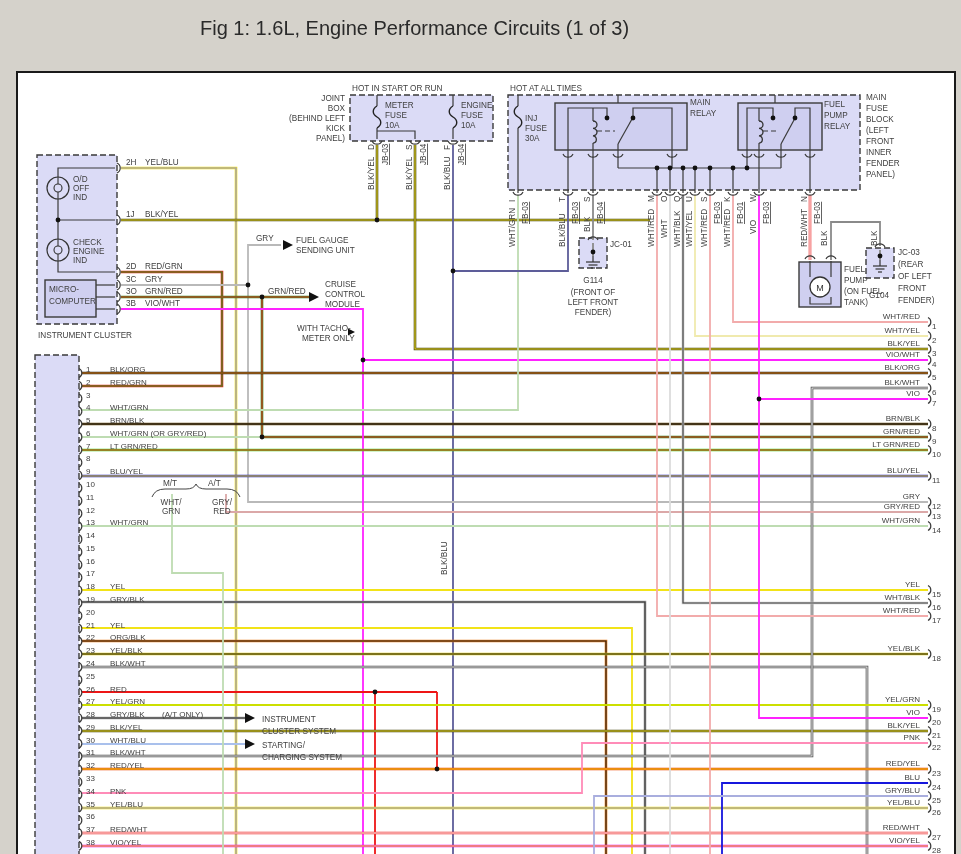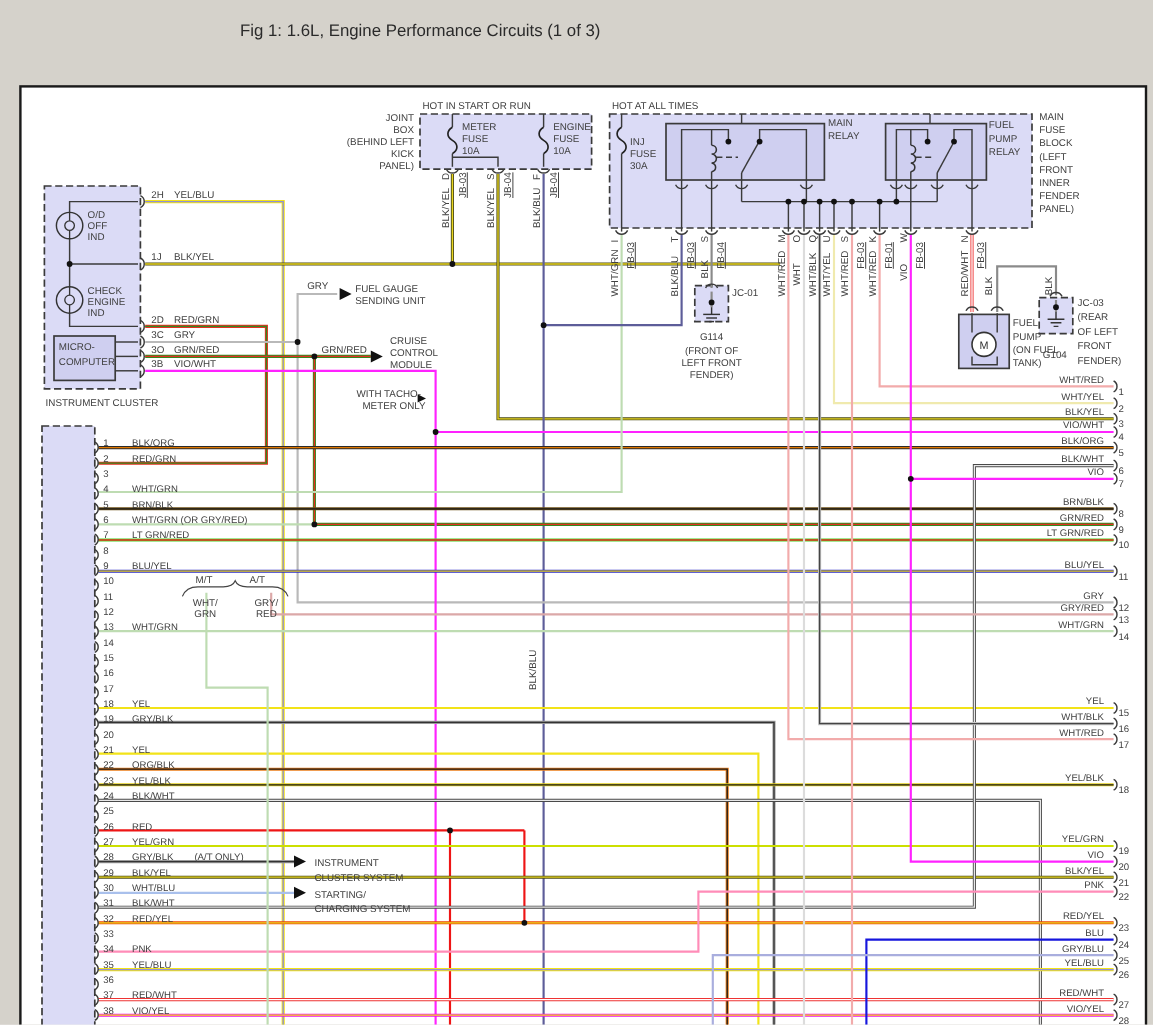--- a/index.html
+++ b/index.html
@@ -1,19 +1,19 @@
 <!DOCTYPE html>
 <html><head>
 <meta charset="utf-8">
 <style>
   html,body{margin:0;padding:0;}
   body{width:961px;height:854px;overflow:hidden;background:#d5d2cb;
        font-family:"Liberation Sans",sans-serif;position:relative;}
   .titlebar{position:absolute;top:0;left:0;width:961px;height:72px;background:#d5d2cb;}
-  .titlebar .t{position:absolute;left:200px;top:17px;font-size:14px;color:#2a2a2a;}
+  .titlebar .t{position:absolute;left:200px;top:17px;font-size:20px;color:#2a2a2a;}
   #cv{position:absolute;top:0;left:0;}
   svg text{font-family:"Liberation Sans",sans-serif;}
 </style>
 </head>
 <body>
 
 <div class="titlebar">
   <span class="t">Fig 1: 1.6L, Engine Performance Circuits (1 of 3)</span>
 </div>
 <svg id="cv" width="961" height="854" viewBox="0 0 961 854">

